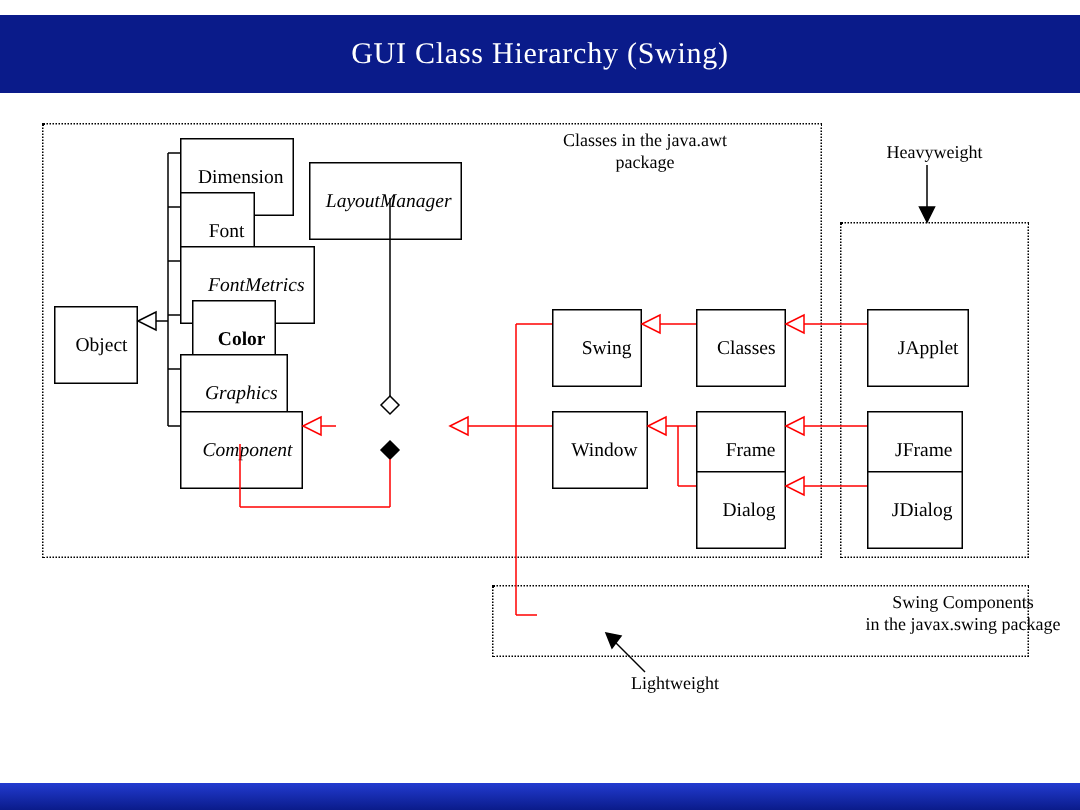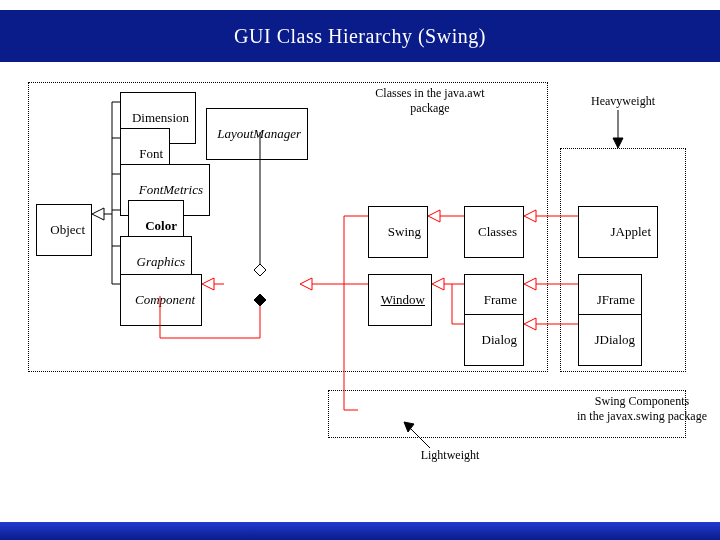--- a/index.html
+++ b/index.html
@@ -46,27 +46,27 @@
     <div class="box" style="left:120px; top:22px; width:76px;">Dimension</div>
     <div class="box italic" style="left:206px; top:38px; width:102px;">LayoutManager</div>
     <div class="box" style="left:120px; top:58px; width:50px;">Font</div>
     <div class="box italic" style="left:120px; top:94px; width:90px;">FontMetrics</div>
     <div class="box" style="left:128px; top:130px; width:56px;font-weight:bold;">Color</div>
     <div class="box italic" style="left:120px; top:166px; width:72px;">Graphics</div>
     <div class="box italic" style="left:120px; top:204px; width:82px;">Component</div>
 
 
     <div class="box" style="left:368px; top:136px; width:60px;">Swing</div>
-    <div class="box" style="left:368px; top:204px; width:64px;text-decoration:underline;">Window</div>
+    <div class="box" style="left:368px; top:204px; width:64px;">Window</div>
 
     <div class="box" style="left:464px; top:136px; width:60px;">Classes</div>
     <div class="box" style="left:464px; top:204px; width:60px;">Frame</div>
     <div class="box" style="left:464px; top:244px; width:60px;">Dialog</div>
 
-    <div class="box" style="left:578px; top:136px; width:80px;">JApplet</div>
+    <div class="box" style="left:578px; top:136px; width:68px;">JApplet</div>
     <div class="box" style="left:578px; top:204px; width:64px;">JFrame</div>
     <div class="box" style="left:578px; top:244px; width:64px;">JDialog</div>
 
 
     <svg class="lines">
 
       <polygon points="92,144 104,138 104,150" fill="#fff" stroke="#000"></polygon>
       <line class="blk" x1="104" y1="144" x2="112" y2="144"></line>
 
       <line class="blk" x1="112" y1="32" x2="112" y2="214"></line>

